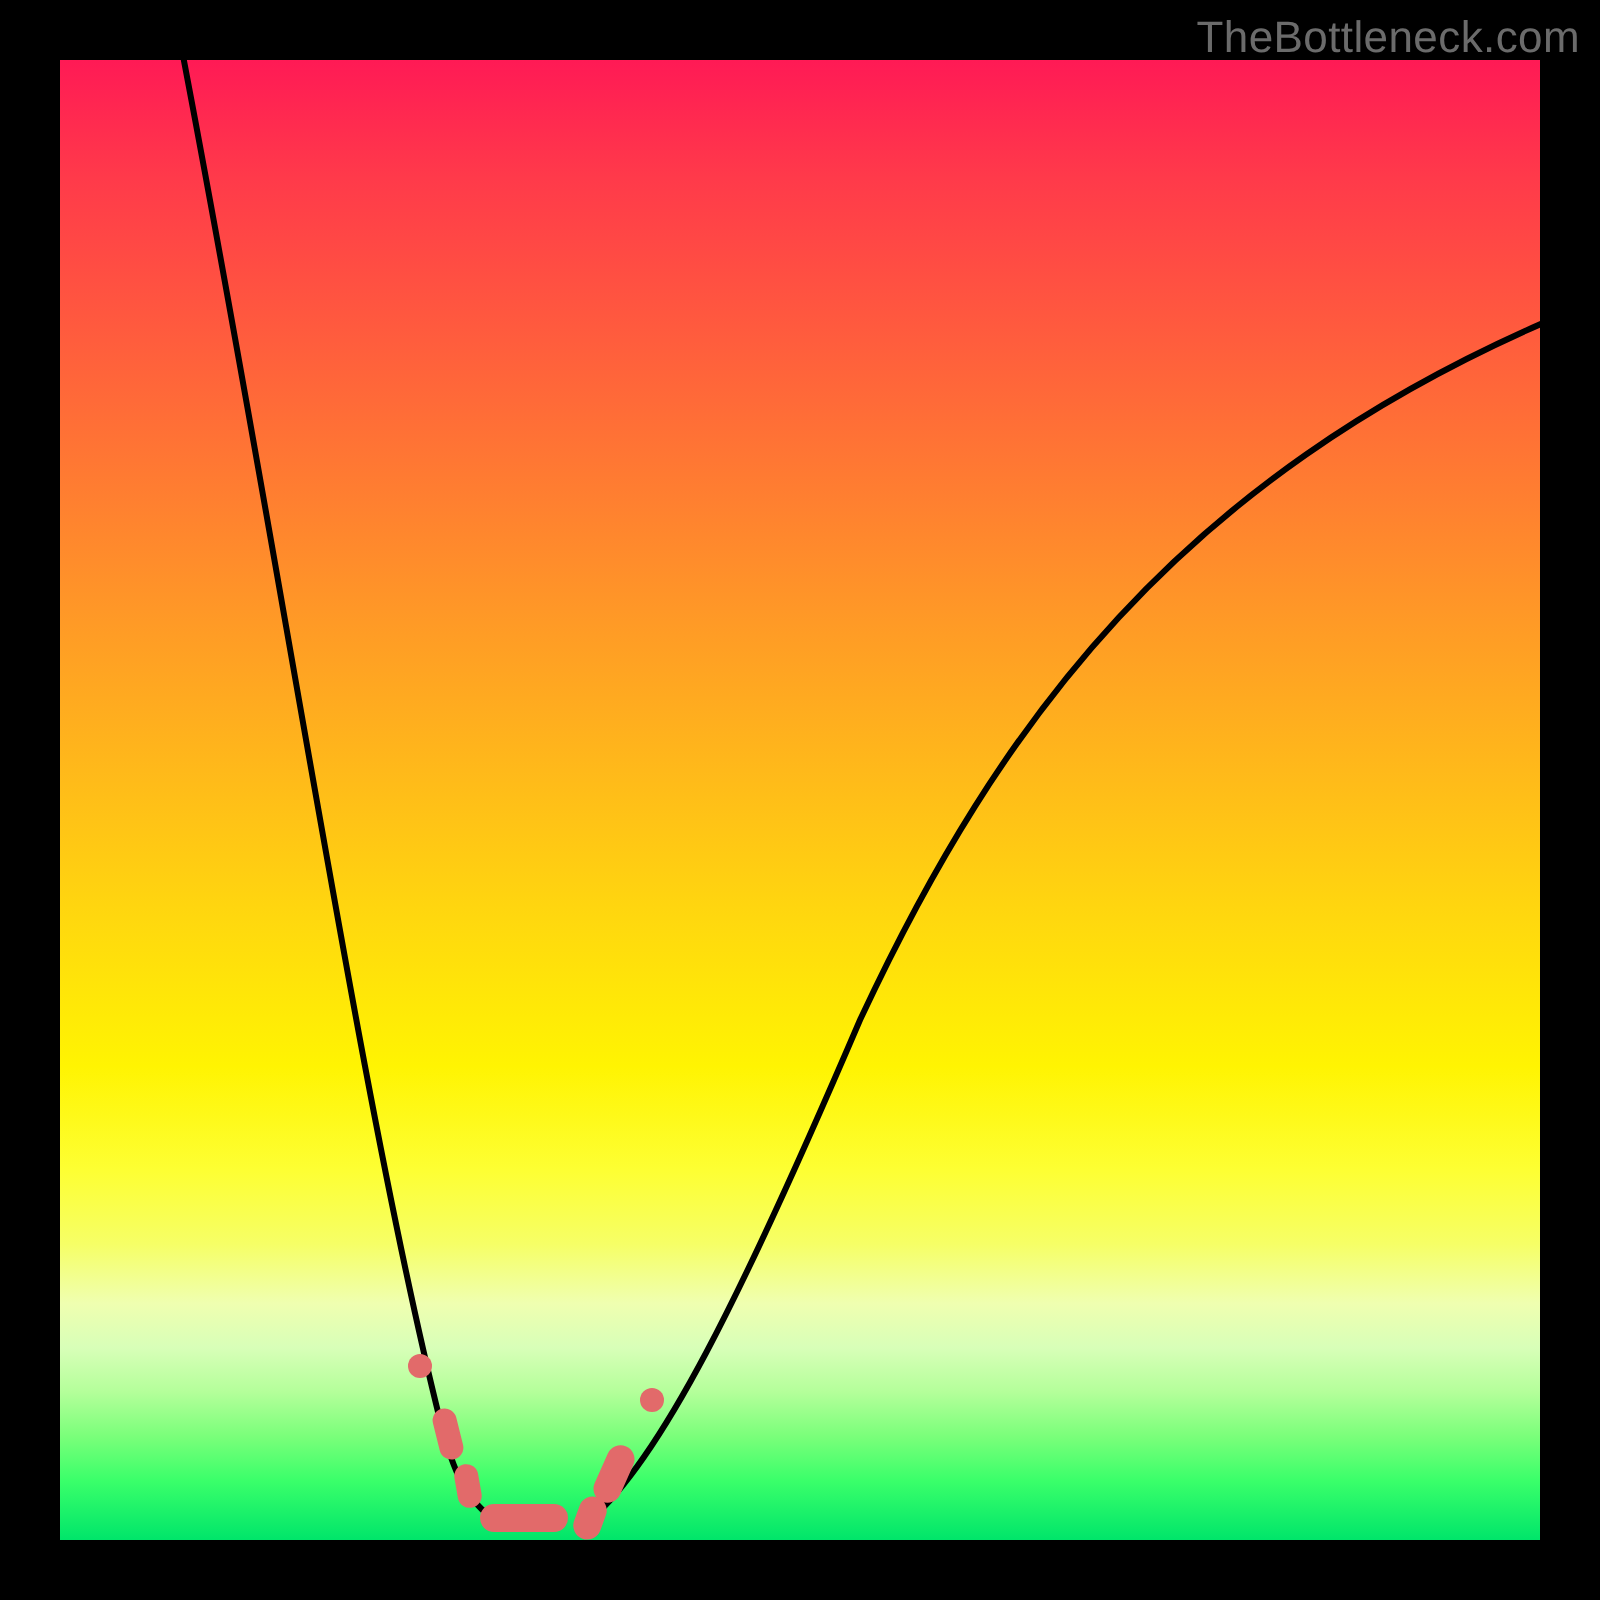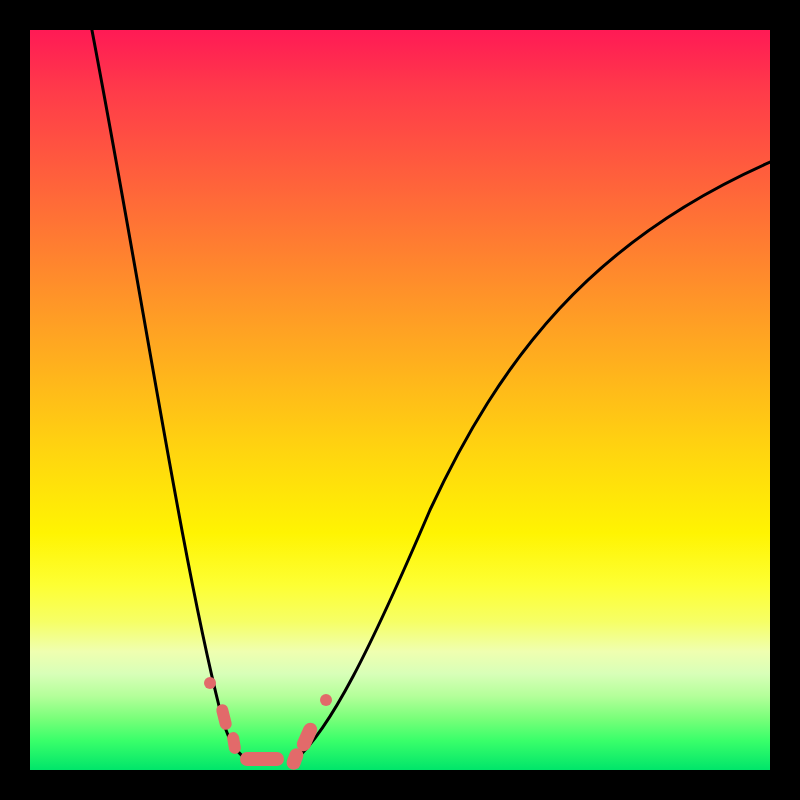--- a/index.html
+++ b/index.html
@@ -57,20 +57,21 @@
     color: #6b6b6b;
     font-size: 22px;
     letter-spacing: 0.2px;
     font-weight: 400;
   }
 </style>
 </head>
 <body>
 <div class="frame">
 
+  <div class="watermark">TheBottleneck.com</div>
 
   <div class="plot">
     <svg class="curve-svg" viewBox="0 0 740 740" preserveAspectRatio="none">
 
       <path d="M 60 -10
                C 110 250, 150 520, 190 680
                C 197 708, 204 720, 215 728" fill="none" stroke="#000" stroke-width="3" stroke-linecap="round"></path>
 
       <path d="M 265 730
                C 300 700, 340 620, 400 480

